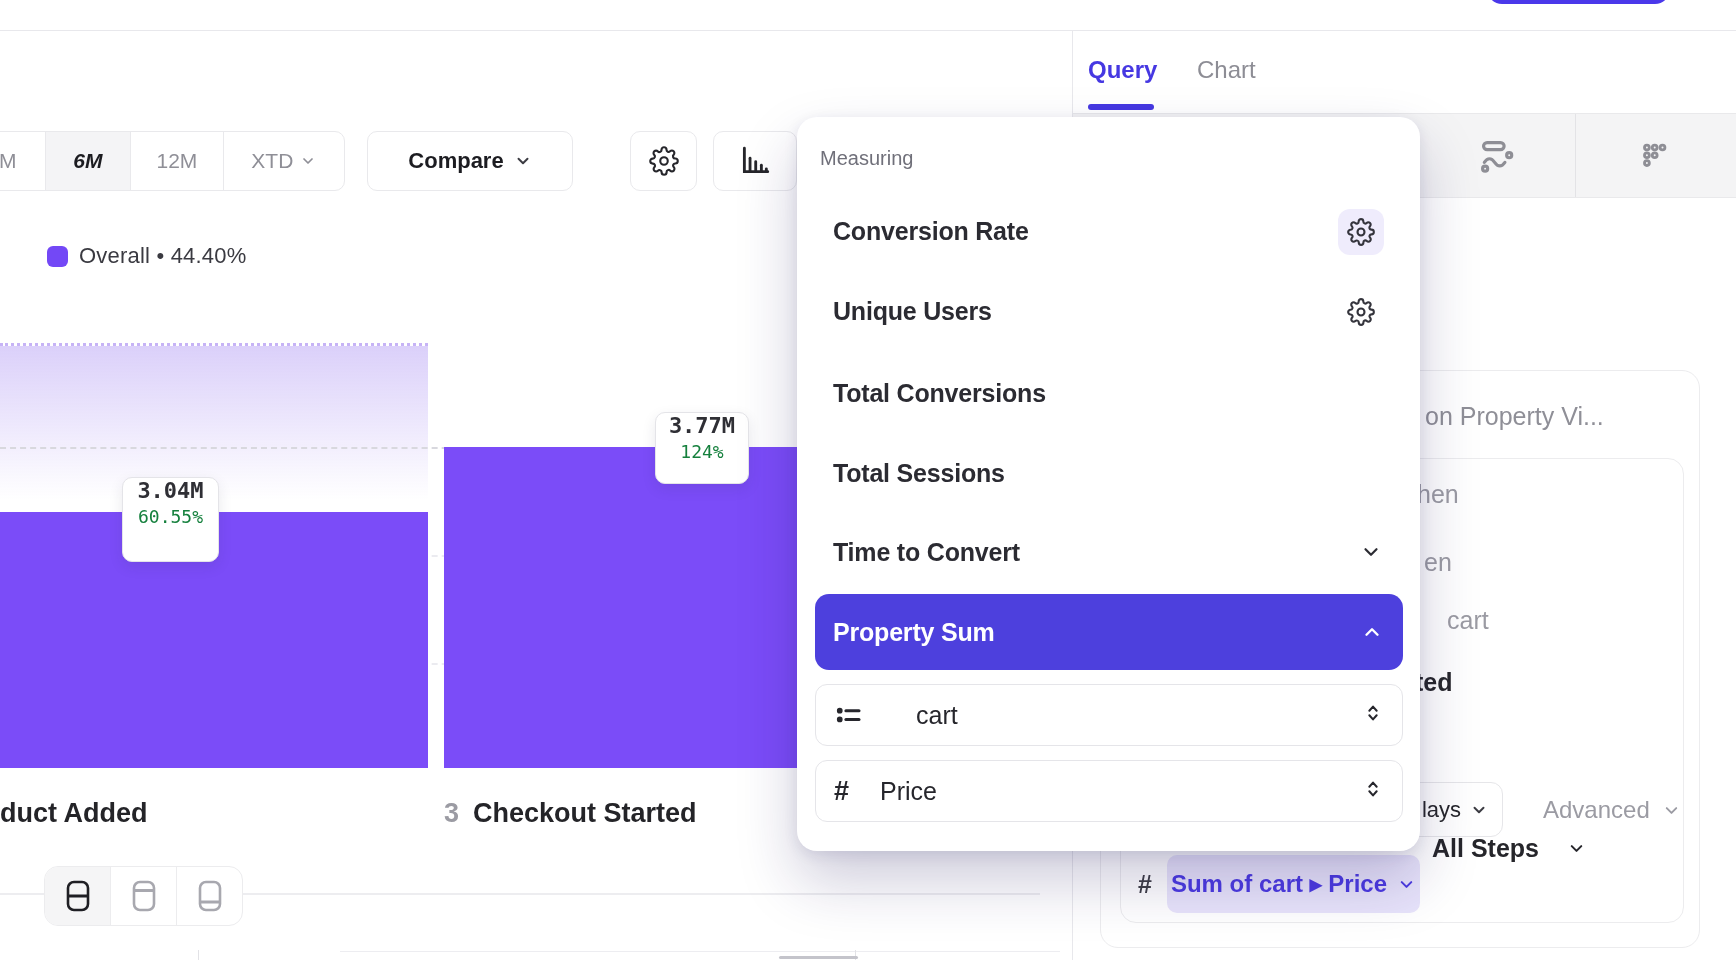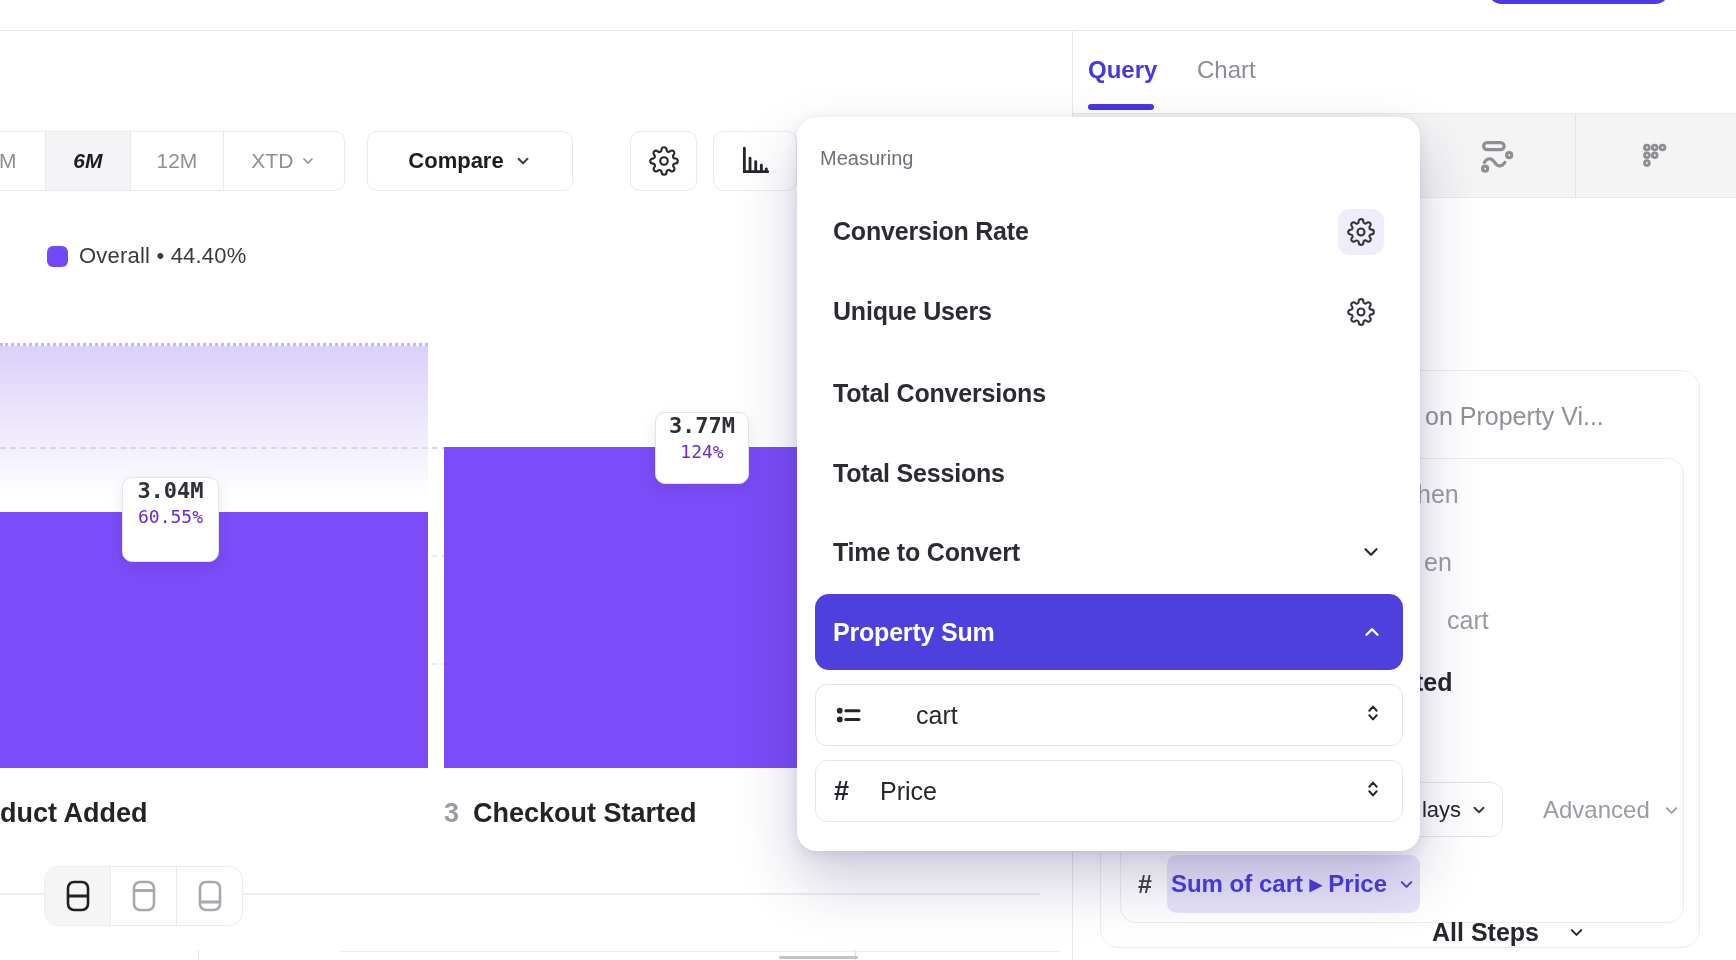--- a/index.html
+++ b/index.html
@@ -24,21 +24,21 @@
   .legend-swatch { width:21px; height:21px; border-radius:6px; background:#7348f6; }
   .legend-text { font-size:22px; color:#3a3a41; font-weight:500; letter-spacing:.2px; }
 
   
   .gridline { position:absolute; left:0; width:1060px; border-top:2px dashed #ebebf0; z-index:1; }
   .gridline.strong { border-top:2px dashed #d8d8de; z-index:3; }
   .bar-ghost { position:absolute; left:0; top:343px; width:428px; height:170px; border-top:3px dotted #c6b3f6; background:linear-gradient(180deg,#dbd0fa 0%, rgba(255,255,255,0) 92%); z-index:2; }
   .bar { position:absolute; background:#7b4cf8; z-index:4; }
   .tooltip { position:absolute; background:#fff; border:1px solid #e4e4e8; border-radius:10px; box-shadow:0 5px 14px rgba(40,40,70,.10); z-index:6; display:flex; flex-direction:column; align-items:center; justify-content:flex-start; gap:3px; }
   .tt-value { font-family:"DejaVu Sans Mono", monospace; font-size:22px; font-weight:700; color:#2f2f35; }
-  .tt-rate  { font-family:"DejaVu Sans Mono", monospace; font-size:18px; color:#6d28d9; }
+  .tt-rate  { font-family:"DejaVu Sans Mono", monospace; font-size:18px; color:#15803d; }
 
   .step-label { position:absolute; top:798px; display:flex; align-items:baseline; gap:14px; font-size:27px; }
   .step-num { color:#9b9ba3; font-weight:600; }
   .step-name { color:#242428; font-weight:700; }
 
   
   .baseline { position:absolute; top:893px; border-top:2px solid #ededf0; z-index:1; }
   .toggle-group { position:absolute; left:44px; top:866px; width:199px; height:60px; border:1px solid #ececee; border-radius:14px; background:#fff; display:flex; overflow:hidden; z-index:2; }
   .toggle-cell { flex:1; display:flex; align-items:center; justify-content:center; border-right:1px solid #ececee; }
   .toggle-cell:last-child { border-right:none; }
@@ -61,21 +61,21 @@
   .outer-card { left:1100px; top:370px; width:600px; height:578px; border-radius:18px; }
   .inner-card { left:1120px; top:458px; width:564px; height:465px; border-radius:16px; }
   .card-title { position:absolute; left:1425px; top:402px; font-size:25px; color:#8f8f97; font-weight:500; }
   .fragment { position:absolute; font-size:25px; color:#9b9ba3; font-weight:500; }
   .fragment.dark { color:#26262b; font-weight:600; }
 
   .days-btn { position:absolute; left:1395px; top:782px; width:108px; height:55px; border:1px solid #e6e6e9; border-radius:12px; background:#fff; display:flex; align-items:center; justify-content:flex-end; padding-right:14px; gap:9px; font-size:22px; color:#26262b; font-weight:500; }
   .advanced { position:absolute; left:1543px; top:796px; display:flex; align-items:center; gap:12px; font-size:24px; color:#9b9ba3; font-weight:500; }
   .hash { position:absolute; left:1138px; top:870px; font-size:25px; font-weight:600; color:#3f3f46; }
   .chip { position:absolute; left:1167px; top:855px; width:253px; height:58px; background:#e8e4fb; border-radius:10px; display:flex; align-items:center; justify-content:center; gap:10px; font-size:24px; font-weight:600; color:#4c3be2; }
-  .all-steps { position:absolute; left:1432px; top:918px; display:flex; align-items:center; gap:28px; font-size:25px; font-weight:600; color:#26262b; }
+  .all-steps { position:absolute; left:1432px; top:834px; display:flex; align-items:center; gap:28px; font-size:25px; font-weight:600; color:#26262b; }
 
   
   .dropdown { position:absolute; left:797px; top:117px; width:623px; height:734px; background:#fff; border-radius:20px; box-shadow:0 30px 60px rgba(30,25,90,.22), 0 4px 14px rgba(30,25,90,.10); z-index:50; }
   .menu-title { position:absolute; left:23px; top:30px; font-size:20px; color:#70707a; font-weight:500; }
   .menu-item { position:absolute; left:36px; font-size:25px; color:#2b2b32; font-weight:600; letter-spacing:-.2px; }
   .gear-wrap { position:absolute; left:541px; width:46px; height:46px; border-radius:12px; display:flex; align-items:center; justify-content:center; color:#34343c; }
   .gear-wrap.lav { background:#efecfc; }
   .menu-chevron { position:absolute; left:563px; color:#2c2c33; }
   .selected-row { position:absolute; left:18px; top:477px; width:588px; height:76px; background:#4d40dd; border-radius:14px; display:flex; align-items:center; justify-content:space-between; padding:0 20px 0 18px; color:#fff; }
   .selected-label { font-size:25px; font-weight:600; letter-spacing:-.2px; }

